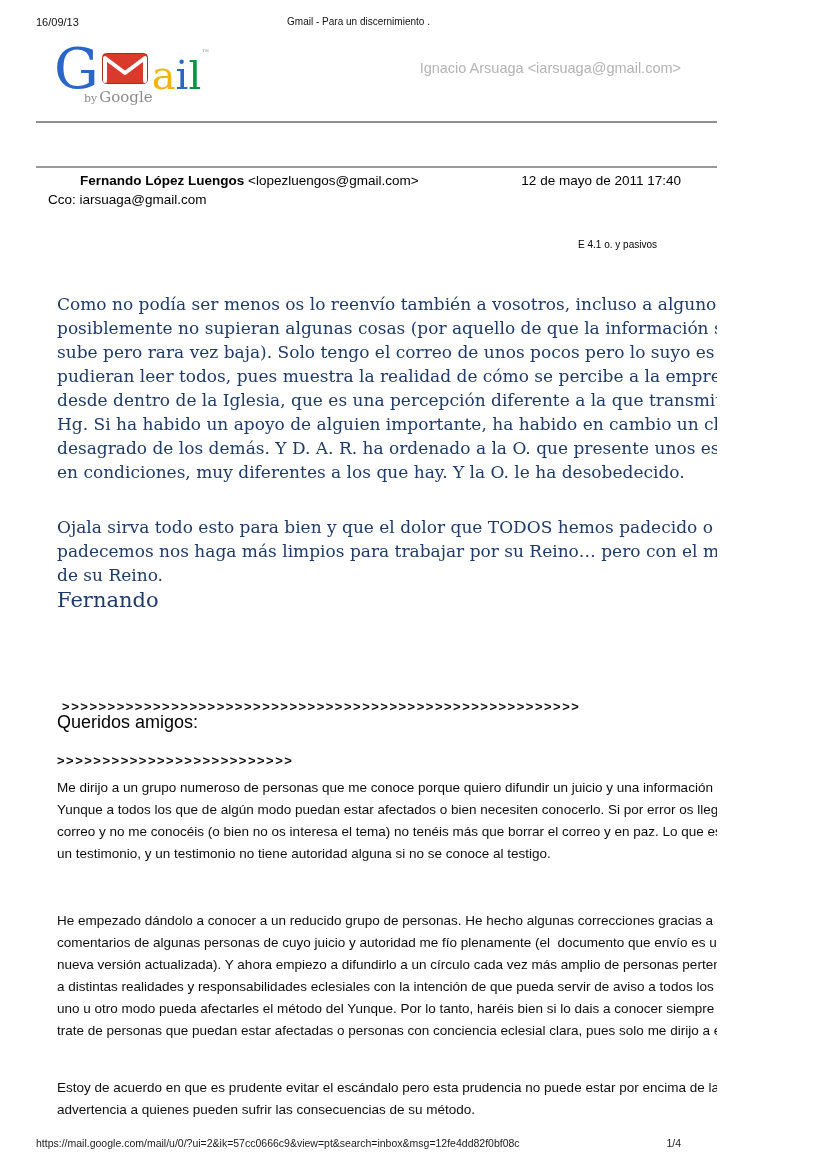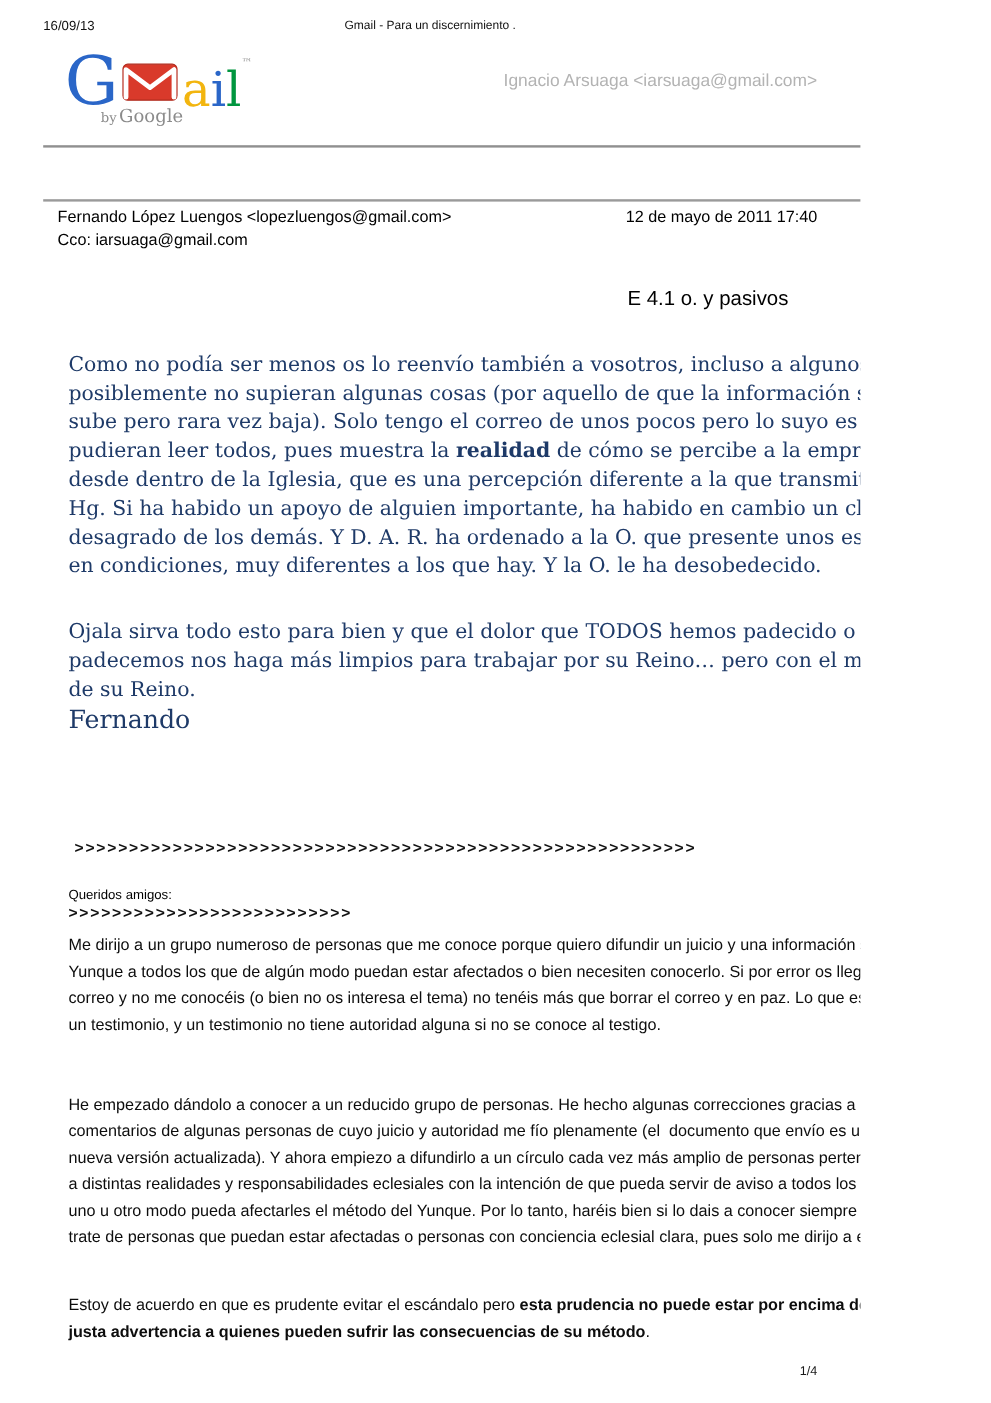--- a/index.html
+++ b/index.html
@@ -26,39 +26,39 @@
   .logo-by .by { font-size:11px; margin-right:2px; }
 
   .account { position:absolute; right:36px; top:60px; font-size:14.5px; font-weight:normal; color:#b3b3b3; }
 
   .rule1 { position:absolute; left:36px; width:754px; top:121px; border-top:2px solid #909090; }
   .rule2 { position:absolute; left:36px; width:754px; top:166px; border-top:2px solid #9a9a9a; }
 
   .subject { position:absolute; left:48px; top:131px; font-size:18px; font-weight:bold; color:#000; }
 
   .meta { position:absolute; left:48px; right:36px; top:173px; display:flex; justify-content:space-between; font-size:13.5px; }
-  .meta .sender-name { font-weight:normal; }
+  .meta .sender-name { font-weight:bold;margin-left:32px; }
   .cco { position:absolute; left:48px; top:192px; font-size:13.5px; }
-  .annotation { position:absolute; right:60px; top:239px; font-size:17px;text-align:center; }
+  .annotation { position:absolute; right:60px; top:239px; font-size:10px;text-align:center; }
 
   
   .serif-block { position:absolute; left:57px; top:292px; width:734px;
                  font-family:"DejaVu Serif", serif; font-size:17px; line-height:24px; color:#1e3a68; }
   .serif-block p + p { margin-top:31px; }
   .signature { position:absolute; left:57px; top:588px; font-family:"DejaVu Serif", serif; font-size:21px; color:#1e3a68; }
 
   .quotes { position:absolute; left:57px; top:662px; font-size:13px; line-height:18px; font-weight:bold;
             letter-spacing:1.5px; color:#111; white-space:pre; }
-  .greeting { position:absolute; left:57px; top:740px; font-size:11px; }
+  .greeting { position:absolute; left:57px; top:712px; font-size:18px; }
 
   .sans-para { position:absolute; left:57px; width:714px; font-size:13.5px; line-height:22px; color:#0d0d0d; white-space:pre-wrap; }
   .p3 { top:777px; }
   .p4 { top:910px; }
   .p5 { top:1077px; }
-  .bold { font-weight:bold; }
+  .bold { font-weight:normal; }
 </style>
 </head>
 <body>
 
 <div class="sheet">
 
   <div class="print-date">16/09/13</div>
   <div class="print-title">Gmail - Para un discernimiento .</div>
 
   <div class="logo">
@@ -106,15 +106,16 @@
     <div> &gt;&gt;&gt;&gt;&gt;&gt;&gt;&gt;&gt;&gt;&gt;&gt;&gt;&gt;&gt;&gt;&gt;&gt;&gt;&gt;&gt;&gt;&gt;&gt;&gt;&gt;&gt;&gt;&gt;&gt;&gt;&gt;&gt;&gt;&gt;&gt;&gt;&gt;&gt;&gt;&gt;&gt;&gt;&gt;&gt;&gt;&gt;&gt;&gt;&gt;&gt;&gt;&gt;&gt;&gt;&gt;&gt;</div>
     <div>&gt;&gt;&gt;&gt;&gt;&gt;&gt;&gt;&gt;&gt;&gt;&gt;&gt;&gt;&gt;&gt;&gt;&gt;&gt;&gt;&gt;&gt;&gt;&gt;&gt;&gt;</div>
   </div>
 
   <div class="greeting">Queridos amigos:</div>
 
   <p class="sans-para p3">Me dirijo a un grupo numeroso de personas que me conoce porque quiero difundir un juicio y una información sobre el Yunque a todos los que de algún modo puedan estar afectados o bien necesiten conocerlo. Si por error os llega este correo y no me conocéis (o bien no os interesa el tema) no tenéis más que borrar el correo y en paz. Lo que escribo es un testimonio, y un testimonio no tiene autoridad alguna si no se conoce al testigo.</p>
   <p class="sans-para p4">He empezado dándolo a conocer a un reducido grupo de personas. He hecho algunas correcciones gracias a comentarios de algunas personas de cuyo juicio y autoridad me fío plenamente (el  documento que envío es una nueva versión actualizada). Y ahora empiezo a difundirlo a un círculo cada vez más amplio de personas pertenecientes a distintas realidades y responsabilidades eclesiales con la intención de que pueda servir de aviso a todos los que de uno u otro modo pueda afectarles el método del Yunque. Por lo tanto, haréis bien si lo dais a conocer siempre que se trate de personas que puedan estar afectadas o personas con conciencia eclesial clara, pues solo me dirijo a ellos.</p>
   <p class="sans-para p5"><span>Estoy de acuerdo en que es prudente evitar el escándalo pero </span><span class="bold">esta prudencia no puede estar por encima de la justa advertencia a quienes pueden sufrir las consecuencias de su método</span><span>.</span></p>
 
+  <div class="footer-url">https://mail.google.com/mail/u/0/?ui=2&amp;ik=57cc0666c9&amp;view=pt&amp;search=inbox&amp;msg=12fe4dd82f0bf08c</div>
   <div class="footer-page">1/4</div>
 
 </div>
 
 </body></html>

